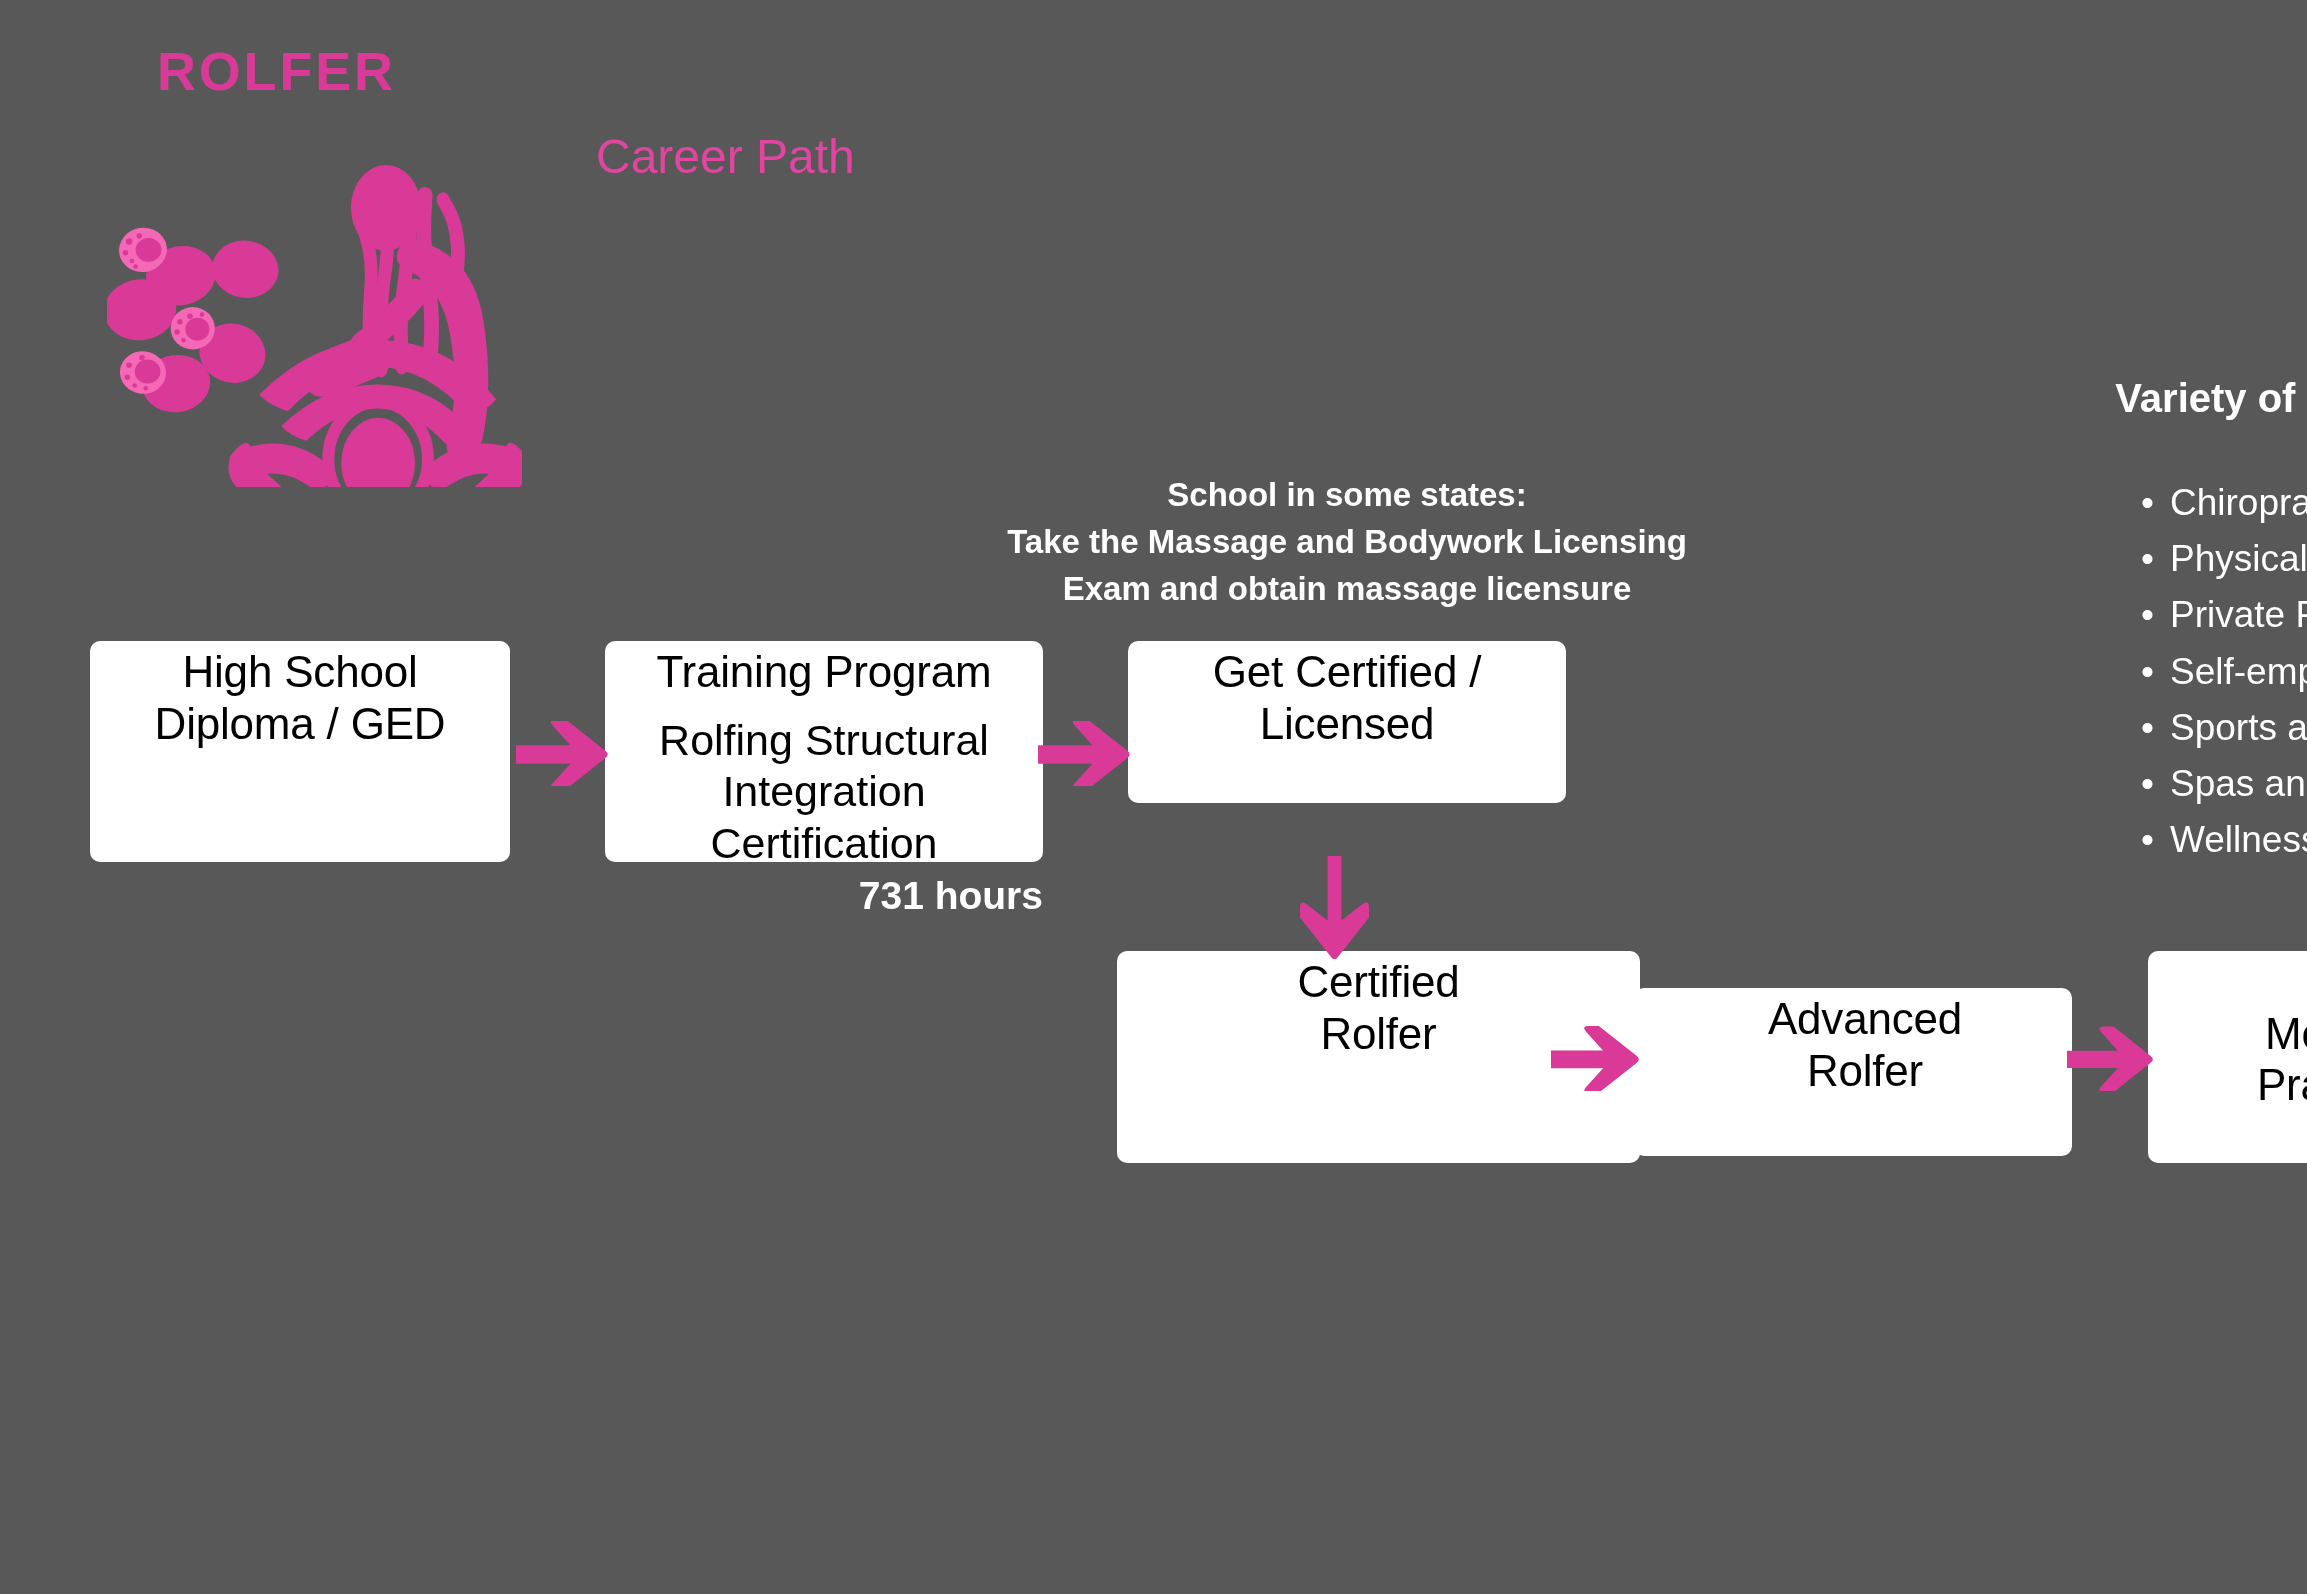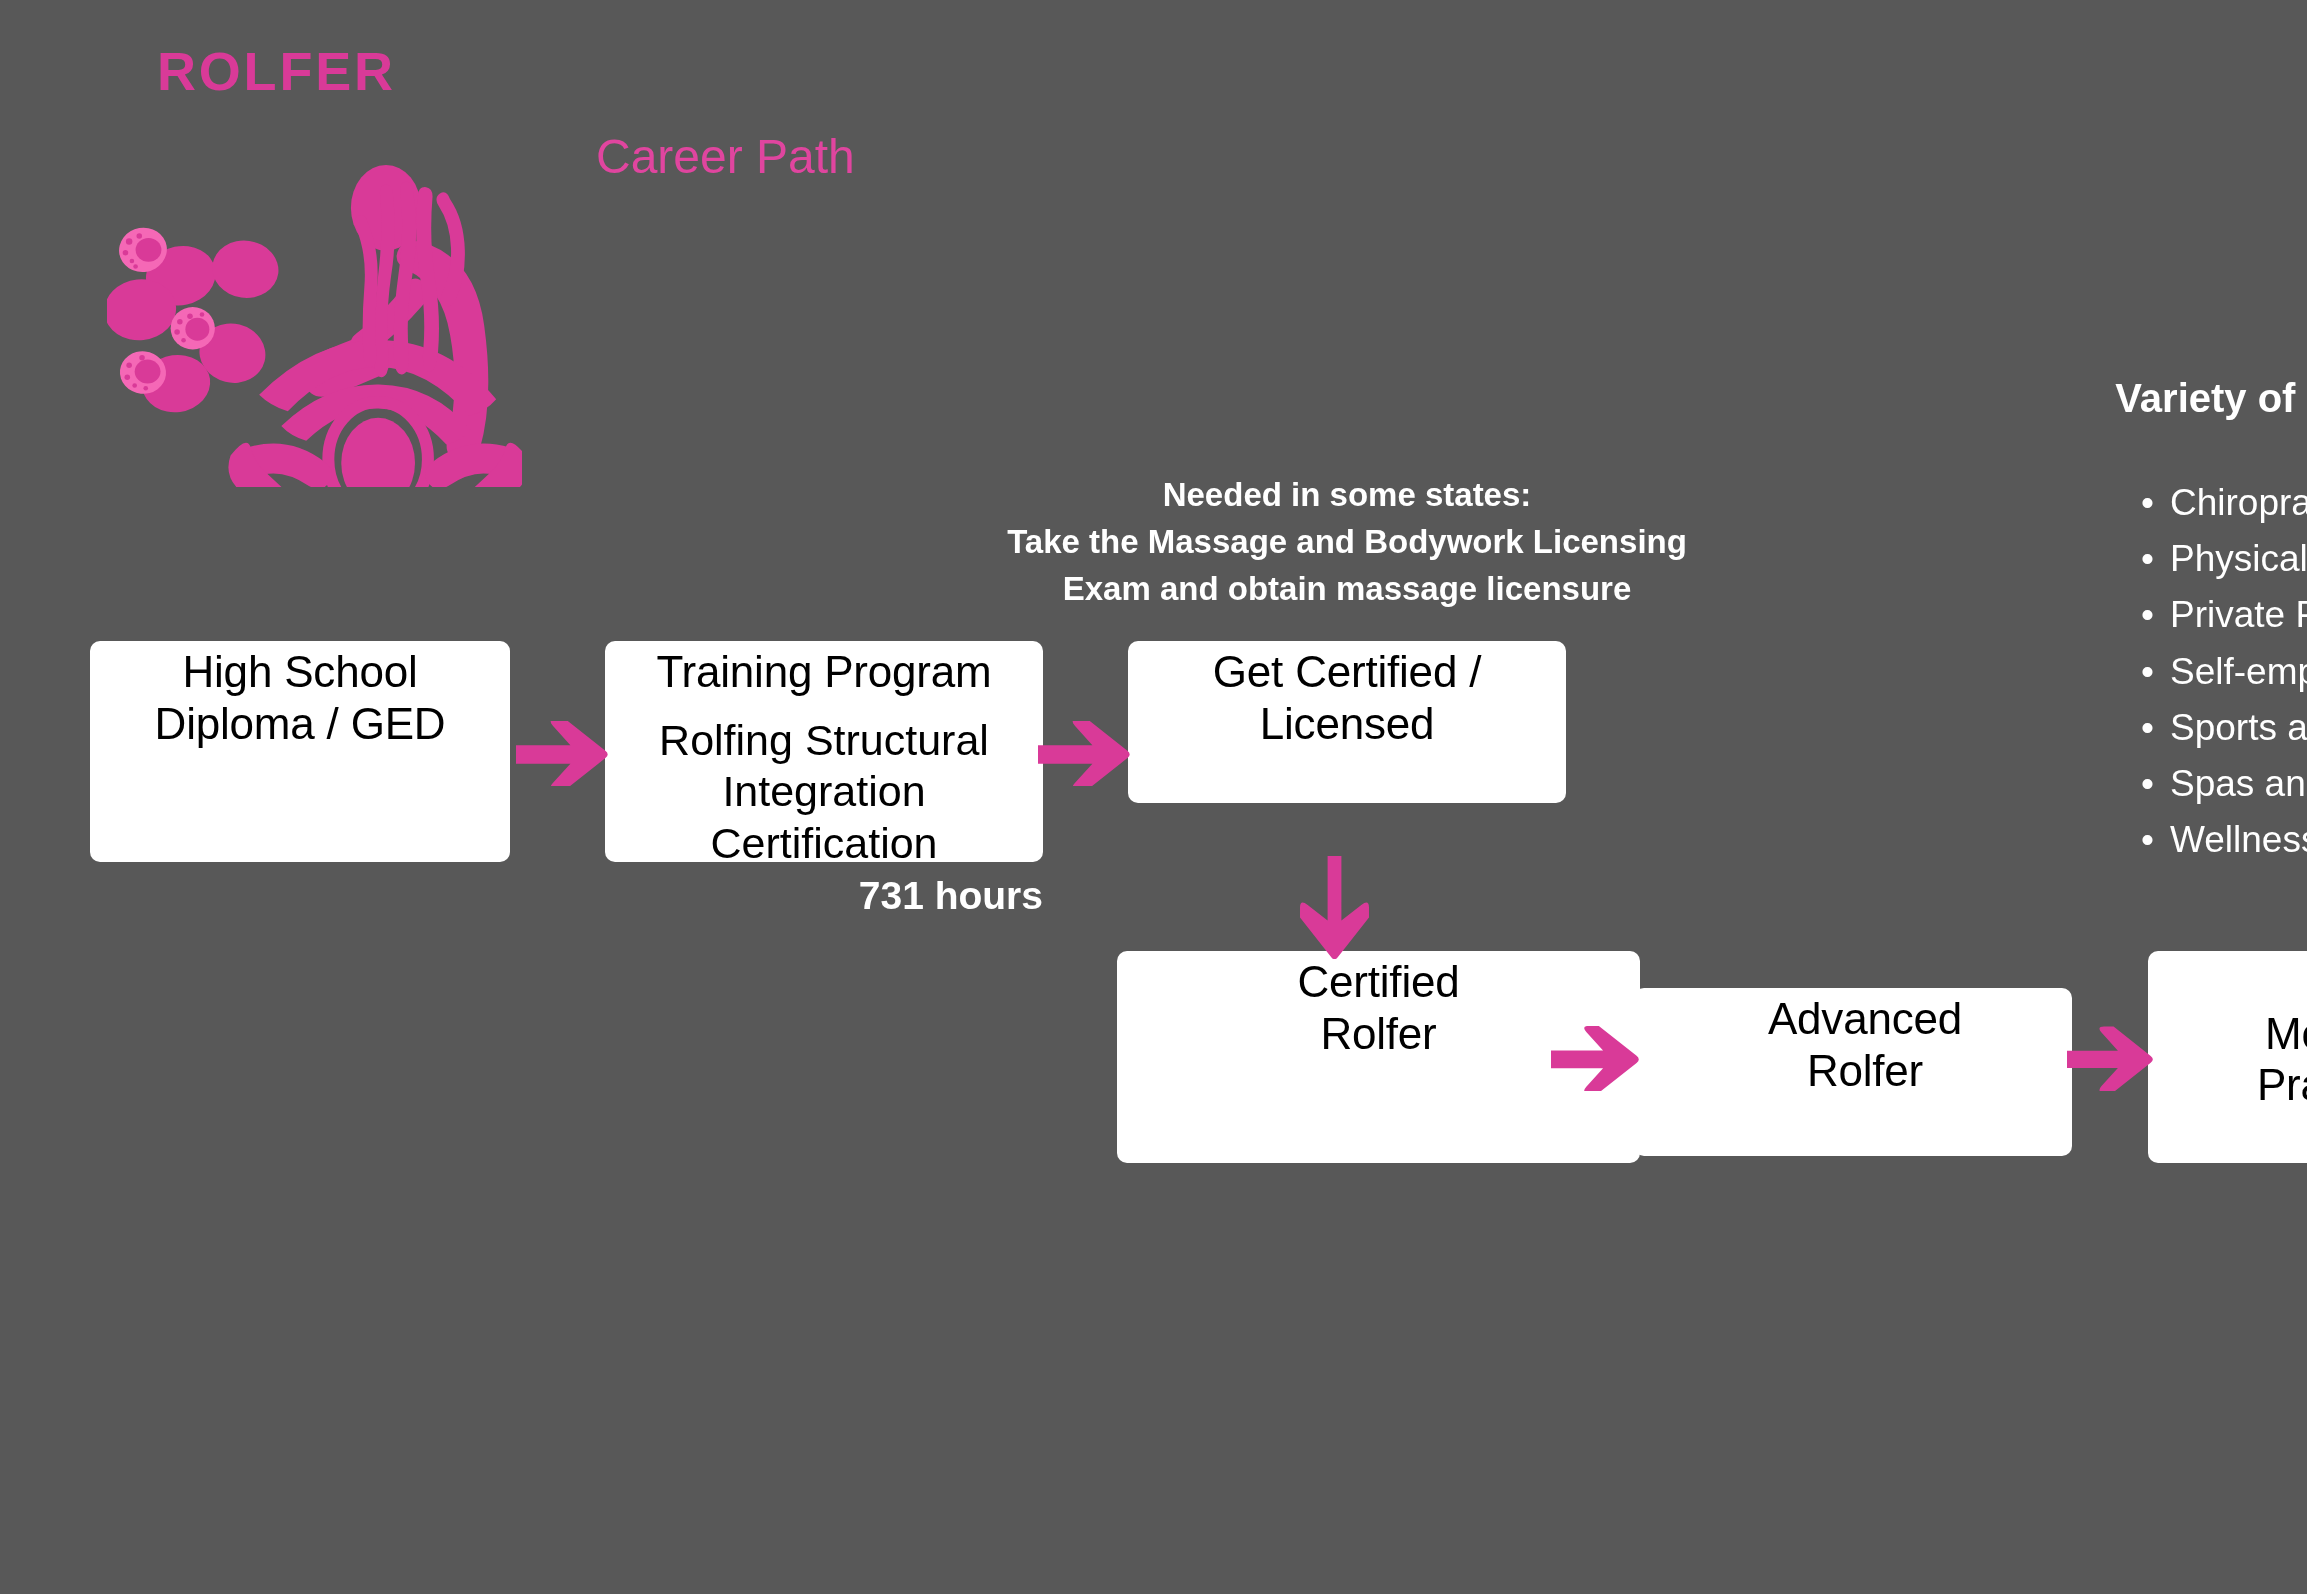--- a/index.html
+++ b/index.html
@@ -251,21 +251,21 @@
   </div>
 
   <div class="node" id="node-gc">
     <div class="ttl">Get Certified /
 Licensed</div>
   </div>
 
   <div id="hours-label">731 hours</div>
 
   <div id="state-note">
-    <div>Needed in some states:</div>
+    <div>School in some states:</div>
     <div>Take the Massage and Bodywork Licensing</div>
     <div>Exam and obtain massage licensure</div>
   </div>
 
   <div class="node" id="node-cr">
     <div class="ttl">Certified
 Rolfer</div>
   </div>
   <div class="node" id="node-ar">
     <div class="ttl">Advanced

